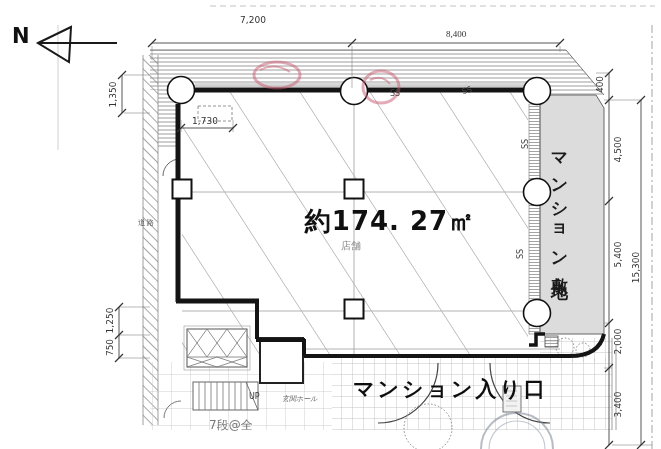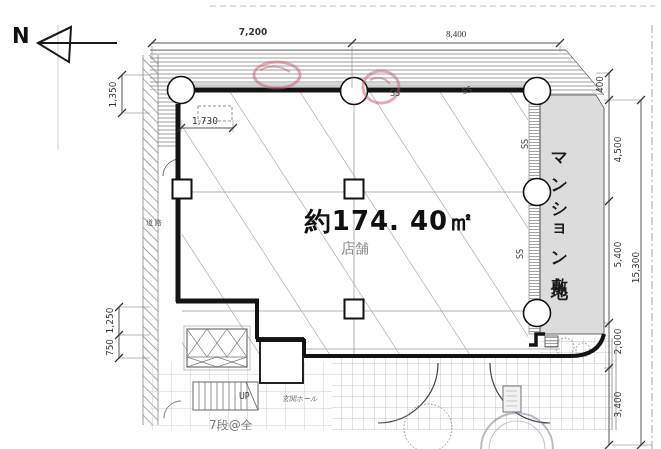--- a/index.html
+++ b/index.html
@@ -147,41 +147,42 @@
   </g>
 
   <g fill="none" opacity="0.55">
     <circle cx="517" cy="449" r="36" stroke="#7d8796" stroke-width="2"></circle>
     <circle cx="517" cy="449" r="28" stroke="#96a0ae" stroke-width="1.2"></circle>
   </g>
 </svg>
 
 <div class="lbl" style="left:12px;top:26px;font-size:21px;font-weight:600;color:#111;">N</div>
 
-<div class="lbl big" style="left:275px;top:208px;width:230px;">約174. 40㎡</div>
+<div class="lbl big" style="left:275px;top:208px;width:230px;">約174. 27㎡</div>
 
-<div class="lbl tiny" style="left:341px;top:241px;font-size:14px;color:#858585;">店舗</div>
+<div class="lbl tiny" style="left:341px;top:241px;font-size:10px;color:#858585;">店舗</div>
 
 <div class="lbl site" style="left:551px;top:142px;height:190px;">マンション敷地</div>
 
+<div class="lbl entr" style="left:353px;top:379px;">マンション入り口</div>
 
 <div class="lbl tiny" style="left:282px;top:396px;font-size:7px;font-style:italic;">玄関ホール</div>
 
-<div class="lbl" style="left:239px;top:393px;font-size:8px;color:#333;">UP</div>
+<div class="lbl" style="left:249px;top:393px;font-size:8px;color:#333;">UP</div>
 
 <div class="lbl tiny" style="left:209px;top:419px;font-size:12px;color:#777;">7段@全</div>
 
-<div class="lbl tiny" style="left:138px;top:219px;font-size:7.5px;color:#555;letter-spacing:1px;margin-left:8px;">道路</div>
+<div class="lbl tiny" style="left:138px;top:219px;font-size:7.5px;color:#555;letter-spacing:1px;">道路</div>
 
 <div class="lbl ss" style="left:390px;top:90px;">SS</div>
 <div class="lbl ss" style="left:462px;top:87px;transform:rotate(-20deg);">SS</div>
 <div class="lbl ss" style="left:521px;top:140px;transform:rotate(-90deg);">SS</div>
 <div class="lbl ss" style="left:516px;top:250px;transform:rotate(-90deg);">SS</div>
 
-<div class="lbl dim" style="left:225px;top:28px;width:56px;font-weight:bold;">7,200</div>
+<div class="lbl dim" style="left:225px;top:16px;width:56px;">7,200</div>
 <div class="lbl dim" style="left:428px;top:30px;width:56px;font-family:Liberation Serif, serif;">8,400</div>
 
 <div class="lbl dim v" style="left:93px;top:90px;width:40px;">1,350</div>
 <div class="lbl dim" style="left:181px;top:117px;width:48px;">1,730</div>
 <div class="lbl dim v" style="left:90px;top:316px;width:40px;">1,250</div>
 <div class="lbl dim v" style="left:90px;top:343px;width:40px;">750</div>
 
 <div class="lbl dim v" style="left:580px;top:80px;width:40px;">400</div>
 <div class="lbl dim v" style="left:598px;top:145px;width:40px;">4,500</div>
 <div class="lbl dim v" style="left:598px;top:250px;width:40px;">5,400</div>

